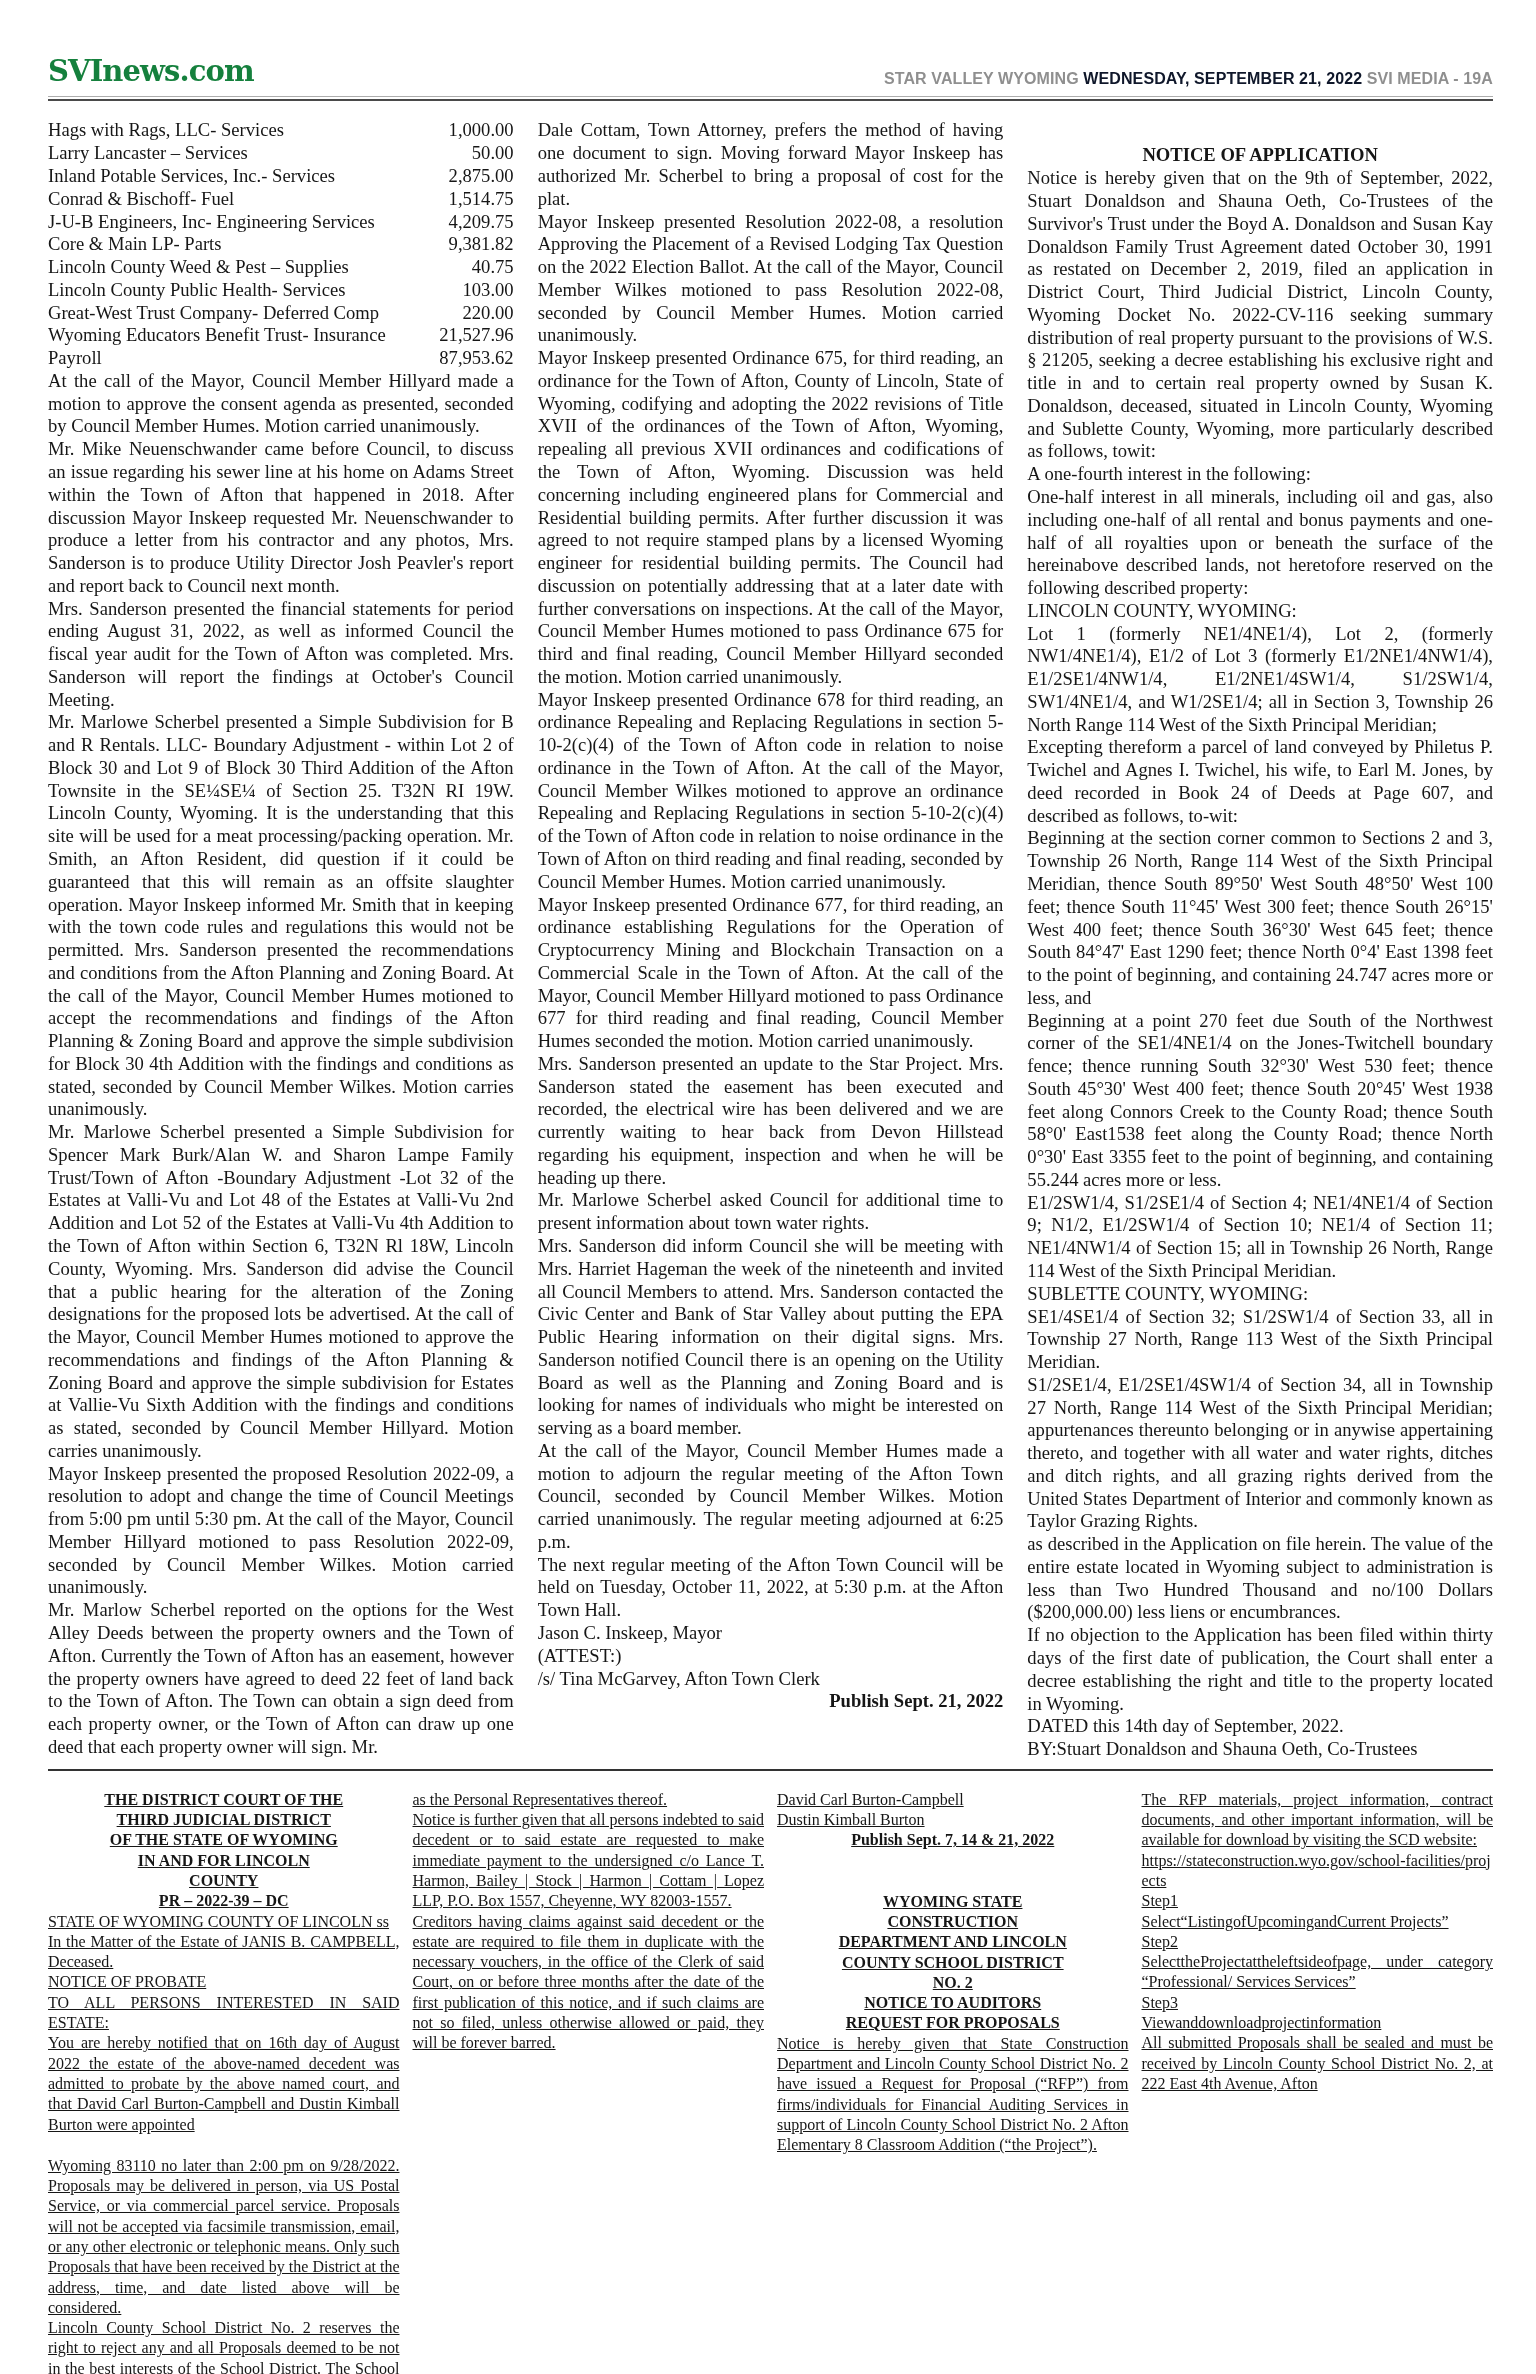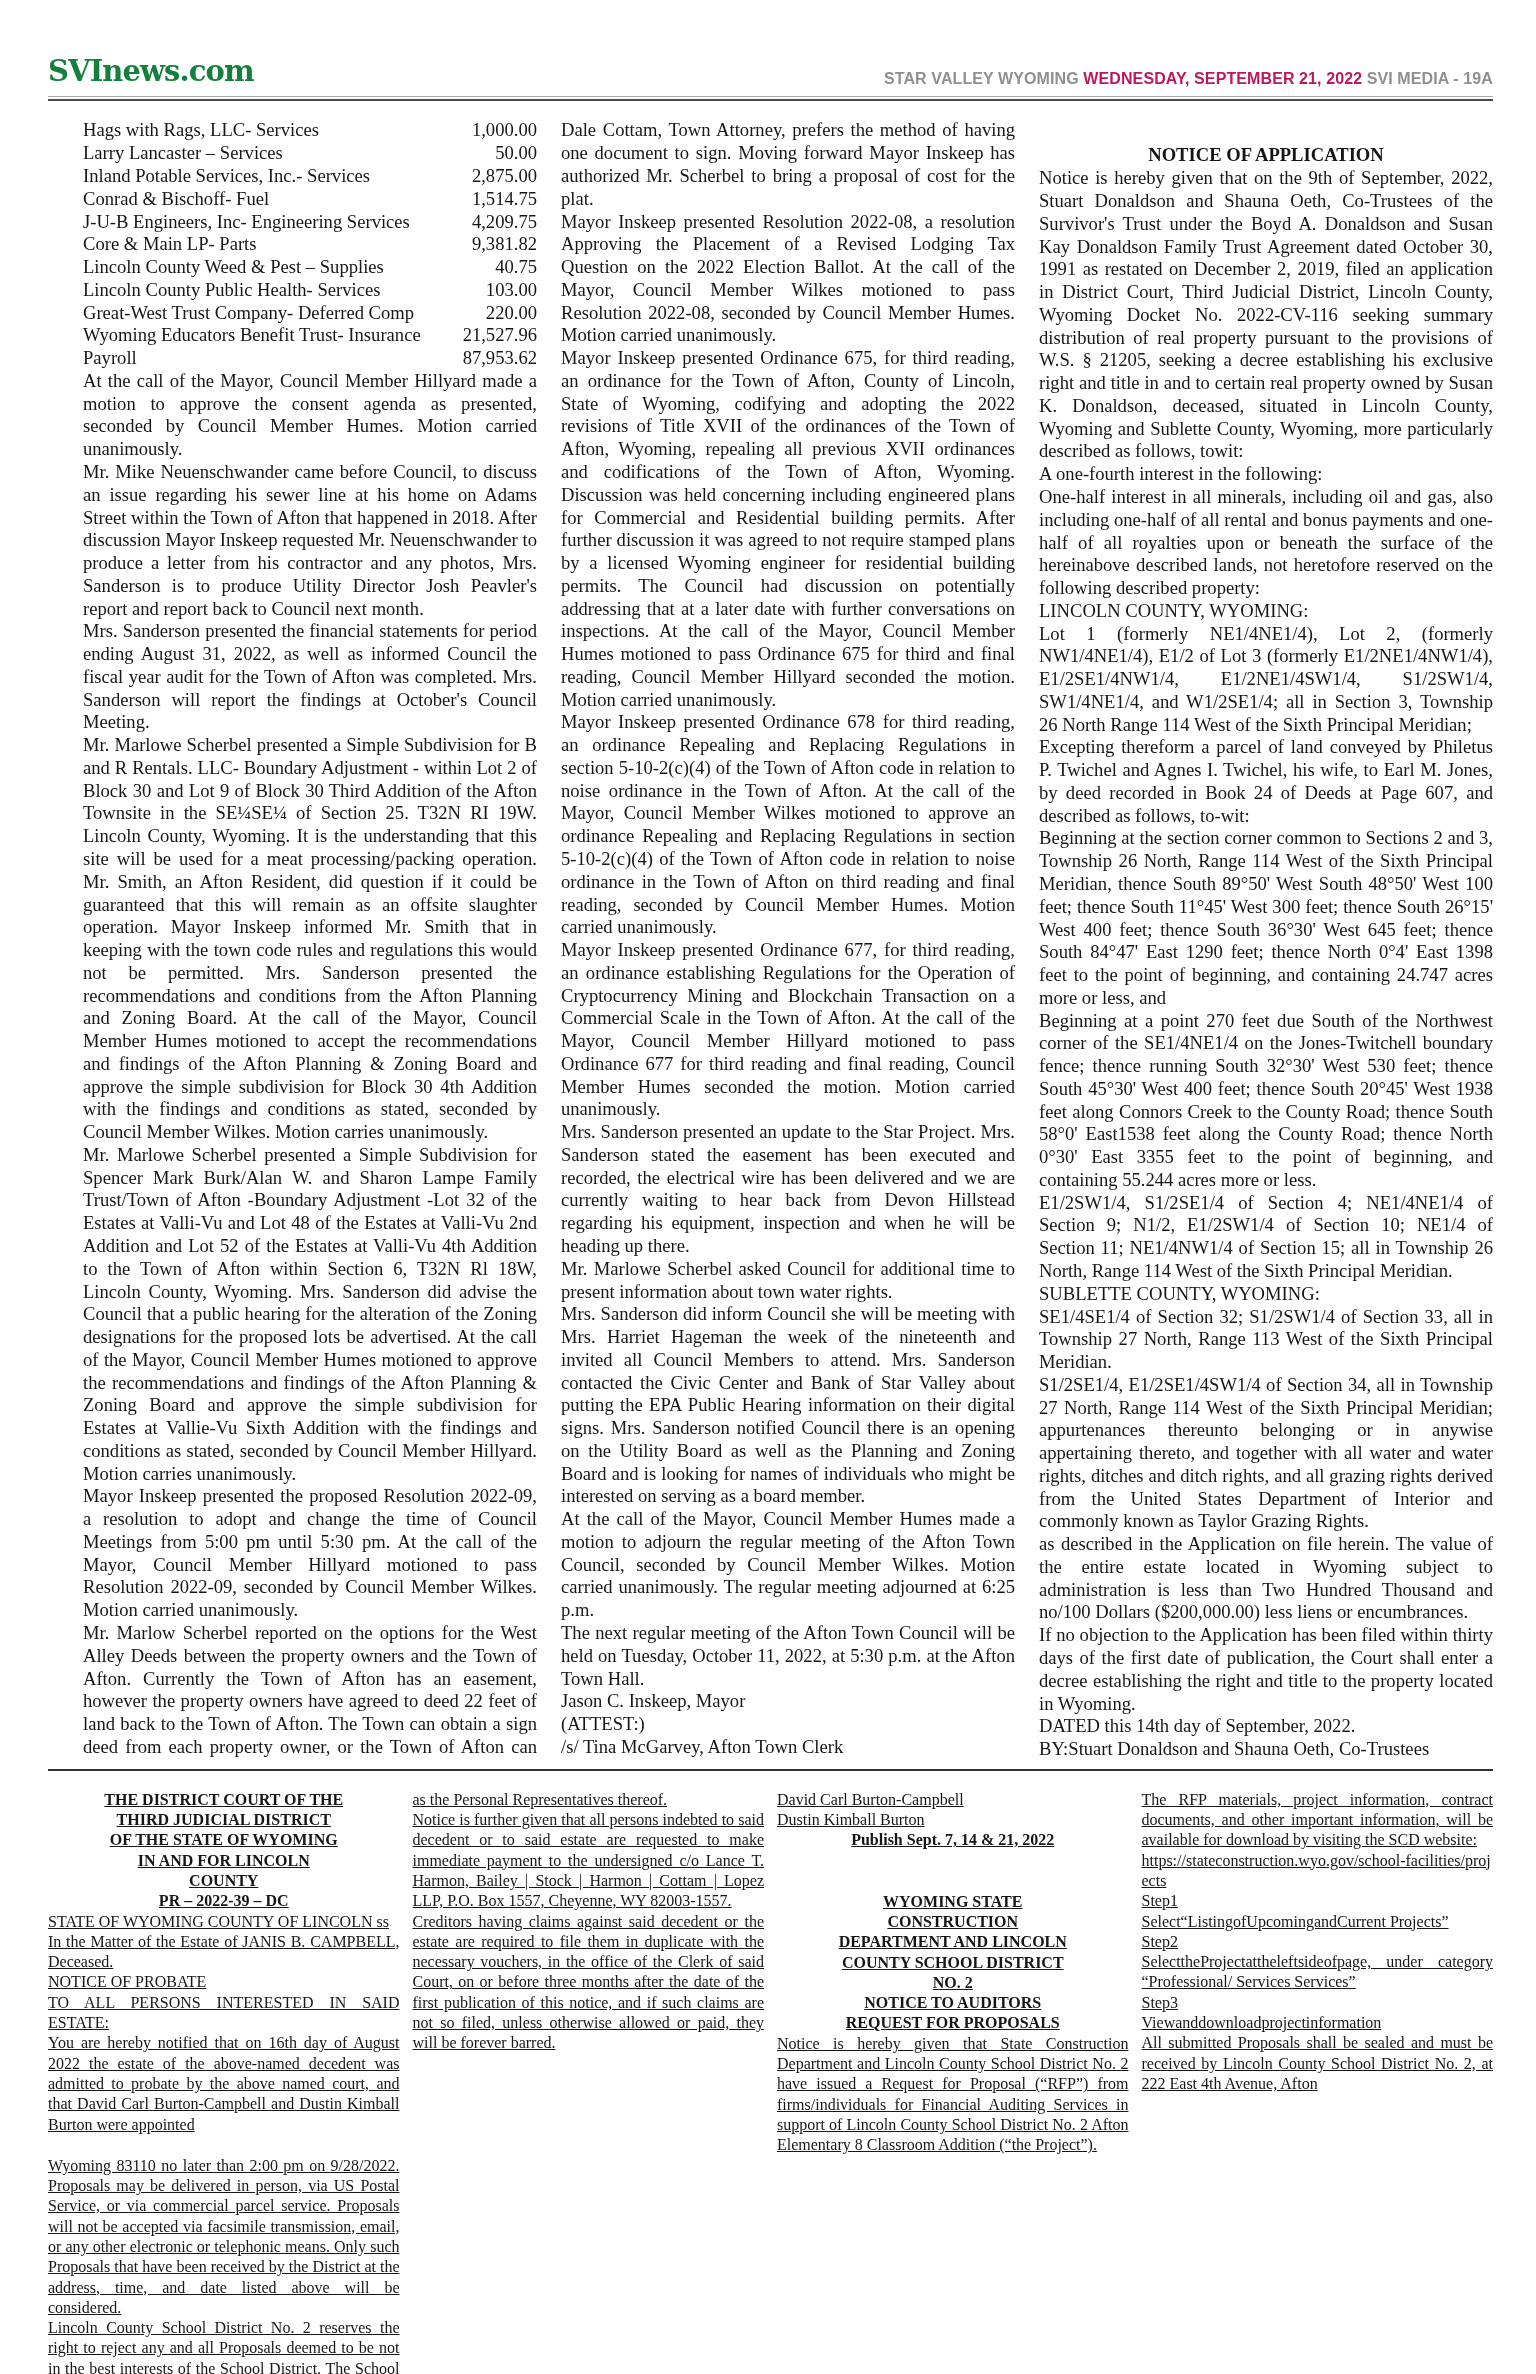--- a/index.html
+++ b/index.html
@@ -9,27 +9,27 @@
     color:var(--ink,#161616); padding:54px 43px 22px 48px;
     font-family:"Liberation Serif", serif; overflow:hidden; position:relative;
   }
   .masthead { display:flex; justify-content:space-between; align-items:flex-end; padding-bottom:8.3px; }
   .site-title {
     font-family:"DejaVu Serif", serif; font-weight:bold; font-size:29px;
     letter-spacing:-0.9px; color:#15803d;
   }
   .issue-line { font-family:"Liberation Sans", sans-serif; font-size:16px; font-weight:bold; letter-spacing:0.1px; white-space:nowrap; }
   .issue-muted { color:var(--muted,#8f8f8f); }
-  .issue-strong { color:#be185d; }
+  .issue-strong { color:#0f172a; }
   .masthead-rule { height:4.6px; border-top:0.9px solid #adadad; background:transparent; border-bottom:2.8px solid var(--rule,#4a4a4a); }
 
   .top-section {
     margin-top:18.6px; display:grid; grid-template-columns:repeat(3,1fr);
     column-gap:24px; font-size:18.6px; line-height:1.225; text-align:justify;
-    height:1644px; overflow:hidden;margin-left:35px;
+    height:1644px; overflow:hidden;
   }
   .bottom-rule { border-top:2.8px solid #333333; margin:5.6px 0 18.6px 0; }
   .bottom-section {
     display:grid; grid-template-columns:repeat(4,1fr); column-gap:13px;
     font-size:16px; line-height:1.27; text-align:justify; overflow:hidden;text-decoration:underline;
   }
 
   .para { margin:0; }
   .k-heading { text-align:center; font-weight:bold; }
   .k-gap-top { margin-top:25px; }

